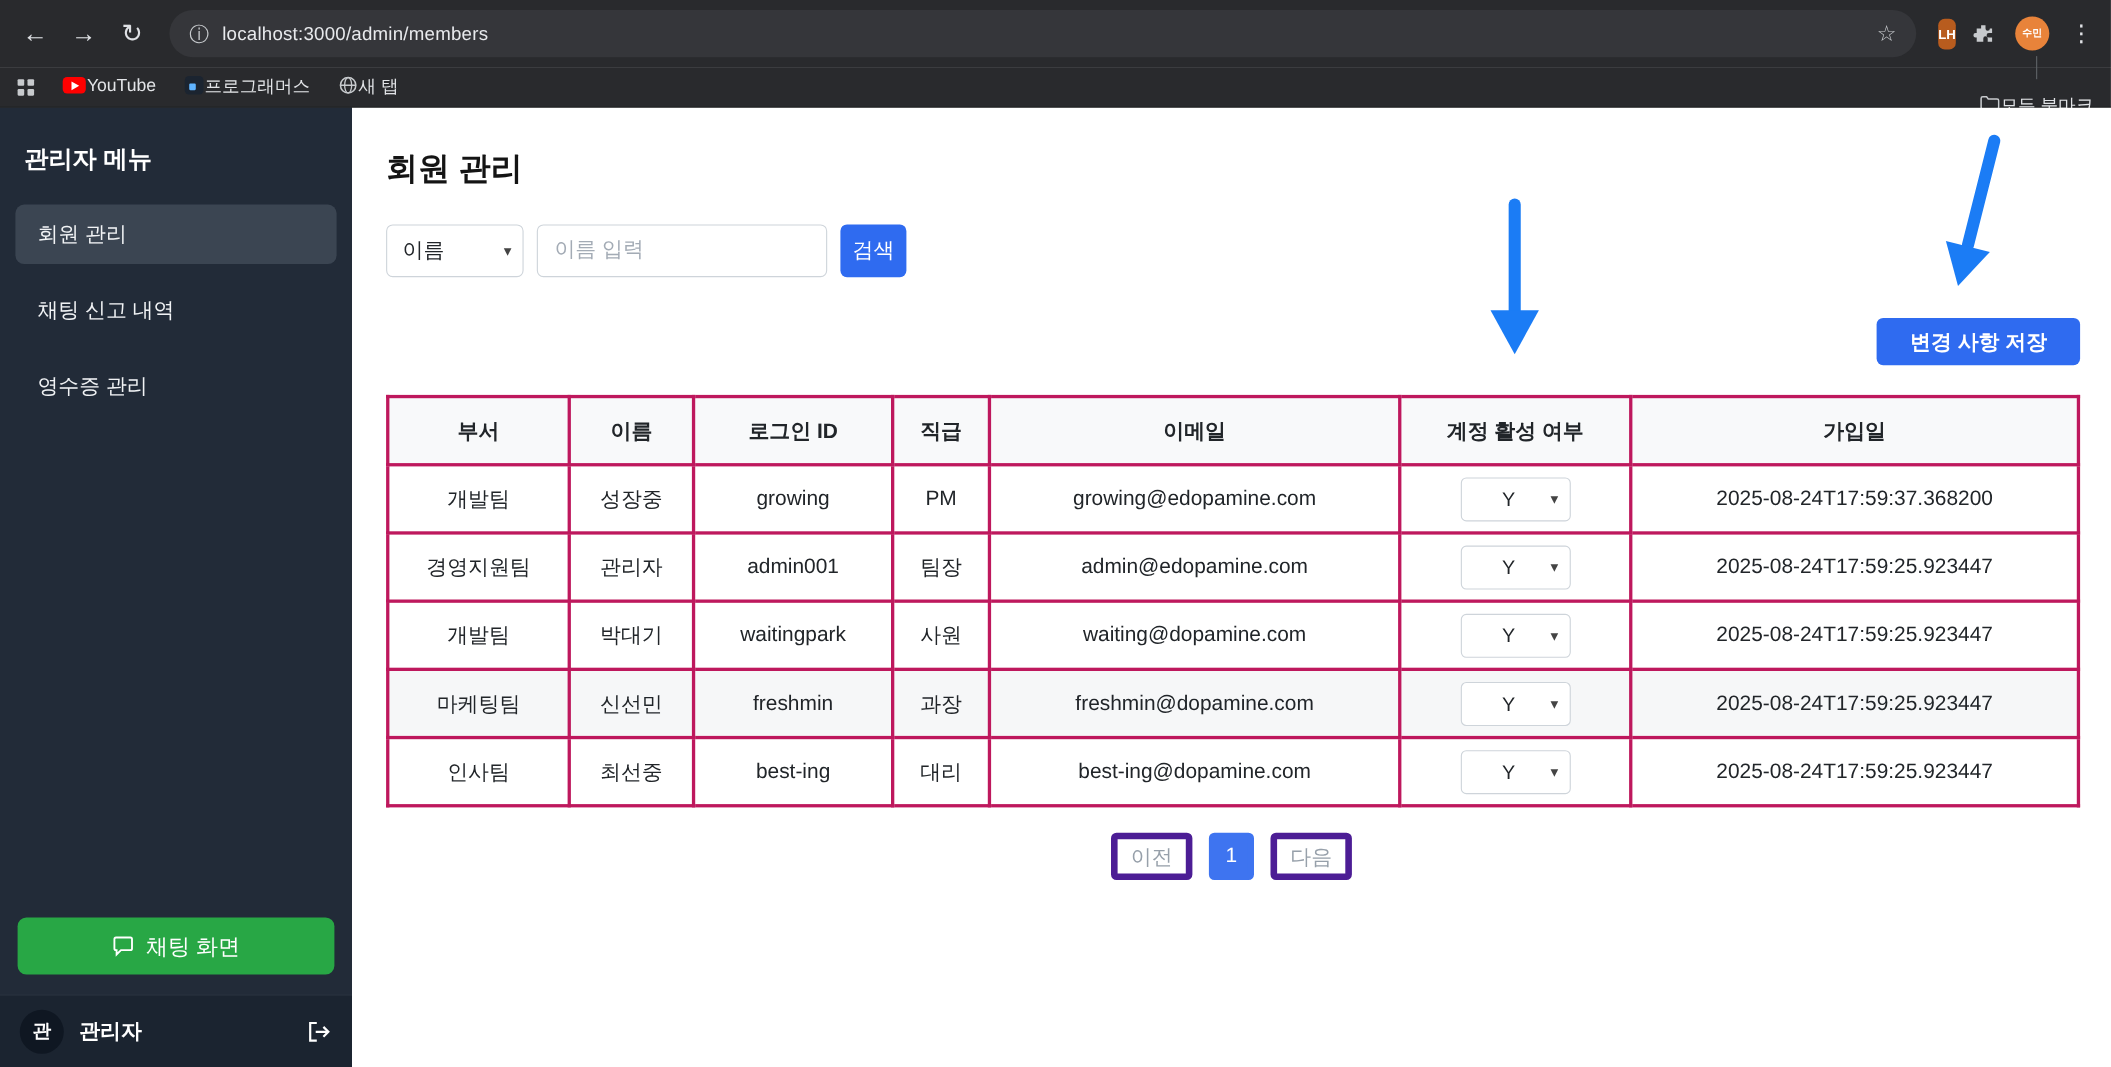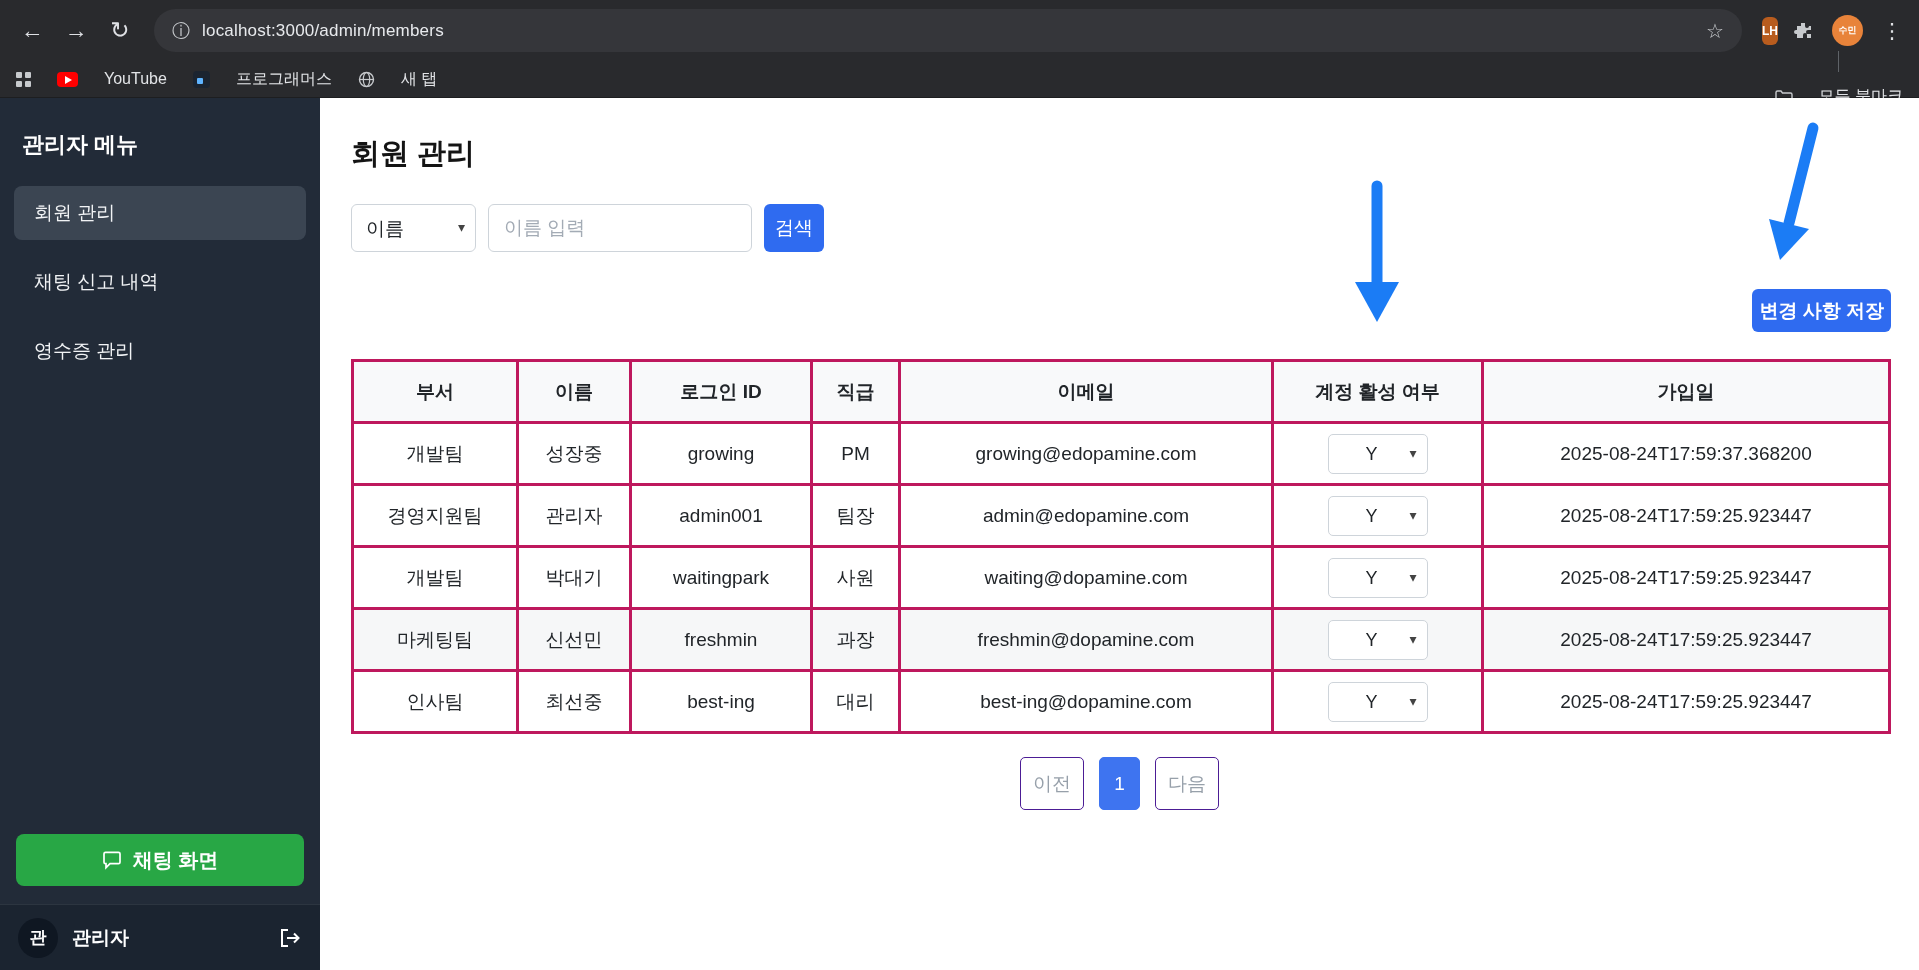--- a/index.html
+++ b/index.html
@@ -17,42 +17,42 @@
   .omnibox .star { margin-left:auto; font-size:20px; color:#c7cacd; cursor:pointer; }
   .ext-badge { width:16px; height:28px; border-radius:6px; background:#b85c1e; color:#fff; font-size:12px;
                font-weight:bold; display:flex; align-items:center; justify-content:center; margin:0 6px; cursor:pointer; }
   .puzzle { width:30px; height:30px; display:flex; align-items:center; justify-content:center; cursor:pointer; }
   .profile-avatar { width:31px; height:31px; border-radius:50%; background:#e8833a; color:#fff; font-size:9px;
                     display:flex; align-items:center; justify-content:center; margin:0 10px; cursor:pointer; font-weight:bold; }
   .dots { color:#dfe1e5; font-size:21px; width:30px; text-align:center; cursor:pointer; }
 
   .bookmarks { height:37px; background:#292a2d; border-bottom:1px solid #1d1e20; display:flex;
                align-items:center; padding:0 16px; gap:26px; color:#e2e4e7; font-size:16px; }
-  .bm-item { display:flex; align-items:center; gap:26px; cursor:pointer; }
+  .bm-item { display:flex; gap:1px; cursor:pointer; }
   .apps-grid { display:grid; grid-template-columns:6px 6px; grid-template-rows:6px 6px; gap:3px; cursor:pointer; }
   .apps-grid i { background:#c7cacd; border-radius:1px; }
   .yt-ic { width:21px; height:15px; background:#f00; border-radius:4px; position:relative; }
   .yt-ic::after { content:""; position:absolute; left:8px; top:4px; border-left:7px solid #fff;
                   border-top:4px solid transparent; border-bottom:4px solid transparent; }
   .prg-ic { width:17px; height:17px; background:#1b2430; border-radius:4px; position:relative; }
   .prg-ic::after { content:""; position:absolute; left:4px; bottom:4px; width:6px; height:6px; background:#5fb4ff; border-radius:1px; }
   .bm-right { margin-left:auto; display:flex; align-items:center; gap:14px;flex-direction:column; }
   .bm-sep { width:1px; height:21px; background:#5f6368; }
 
   
   .app { display:flex; height:872px; }
 
   .sidebar { width:320px; background:#222b38; color:#fff; display:flex; flex-direction:column; flex:0 0 auto; }
   .sidebar-title { font-size:22px; font-weight:bold; margin:32px 22px 26px; }
   .menu-item { height:54px; margin:0 14px 15px; border-radius:8px; display:flex; align-items:center;
                padding:0 20px; font-size:19px; cursor:pointer; color:#f1f3f5; }
   .menu-item.active { background:#3b4552; }
   .side-spacer { flex:1; }
   .chat-btn { margin:0 16px 18px; height:52px; background:#28a745; border:none; border-radius:8px; color:#fff;
-              font-size:20px; font-weight:bold; display:flex; align-items:center; justify-content:center; gap:11px; cursor:pointer; }
+              font-size:20px; font-weight:normal; display:flex; align-items:center; justify-content:center; gap:11px; cursor:pointer; }
   .user-bar { height:66px; background:#1b2430; border-top:1px solid rgba(255,255,255,.08); display:flex;
               align-items:center; padding:0 18px; gap:14px; }
   .user-avatar { width:40px; height:40px; border-radius:50%; background:#0f1722; display:flex; align-items:center;
                  justify-content:center; font-size:17px; font-weight:bold; }
   .user-name { font-size:19px; font-weight:bold; flex:1; }
   .logout-btn { background:none; border:none; cursor:pointer; display:flex; align-items:center; }
 
   
   .main { flex:1; position:relative; padding:36px 31px 0; background:#fff; }
   .page-title { font-size:29px; font-weight:bold; color:#141414; }
@@ -63,32 +63,32 @@
                         width:100%; height:100%; font-size:19px; font-family:inherit; padding:0 30px 0 14px; color:#212529; cursor:pointer; }
   .select-wrap .chev { position:absolute; right:10px; top:50%; transform:translateY(-54%); font-size:14px; color:#444; pointer-events:none; }
   .filter-select { width:125px; height:48px; }
   .search-input { width:264px; height:48px; border:1px solid #ced4da; border-radius:6px; padding:0 15px;
                   font-size:19px; font-family:inherit; color:#212529; }
   .search-input::placeholder { color:#a3abb5; }
   .btn-blue { background:#2f6bf0; color:#fff; border:none; border-radius:6px; font-family:inherit; cursor:pointer; }
   .btn-search { width:60px; height:48px; font-size:19px; }
 
   .save-row { display:flex; justify-content:flex-end; margin-top:37px; }
-  .btn-save { height:43px; padding:0 7px; font-size:19px; font-weight:bold; }
+  .btn-save { height:43px; padding:0 30px; font-size:19px; font-weight:bold; }
 
   table.members { margin-top:27px; width:1537px; border-collapse:collapse; font-size:19px; color:#212529; table-layout:fixed; }
   .members th, .members td { border:3px solid #be185d; text-align:center; height:62px; vertical-align:middle; padding:0 6px; }
   .members th { background:#f8f9fa; font-weight:bold; }
   .members tr.hl td { background:#f6f7f8; }
   .cell-select { width:100px; height:40px; margin:0 auto; border-radius:5px; }
   .cell-select select { font-size:18px; text-align:center; text-align-last:center; padding:0 22px 0 10px; }
 
   .pagination { width:1537px; display:flex; justify-content:center; gap:15px; margin-top:23px; }
-  .page-btn { min-width:56px; height:53px; display:flex; align-items:center; justify-content:center;
-              border:1px solid #4c1d95; background:#fff; color:#97a0aa; font-size:19px; border-radius:5px;
+  .page-btn { min-width:56px; height:43px; display:flex; align-items:center; justify-content:center;
+              border:6px solid #4c1d95; background:#fff; color:#97a0aa; font-size:19px; border-radius:5px;
               cursor:pointer; font-family:Liberation Sans, sans-serif; padding:0 12px; }
   .page-btn.current { min-width:41px; background:#3e74f0; border-color:#3e74f0; color:#fff; padding:0; }
 
   .arrows-overlay { position:absolute; left:0; top:0; pointer-events:none; z-index:5; }
 </style>
 </head>
 <body>
 
 <div class="toolbar">
   <div class="nav-btn">←</div>

